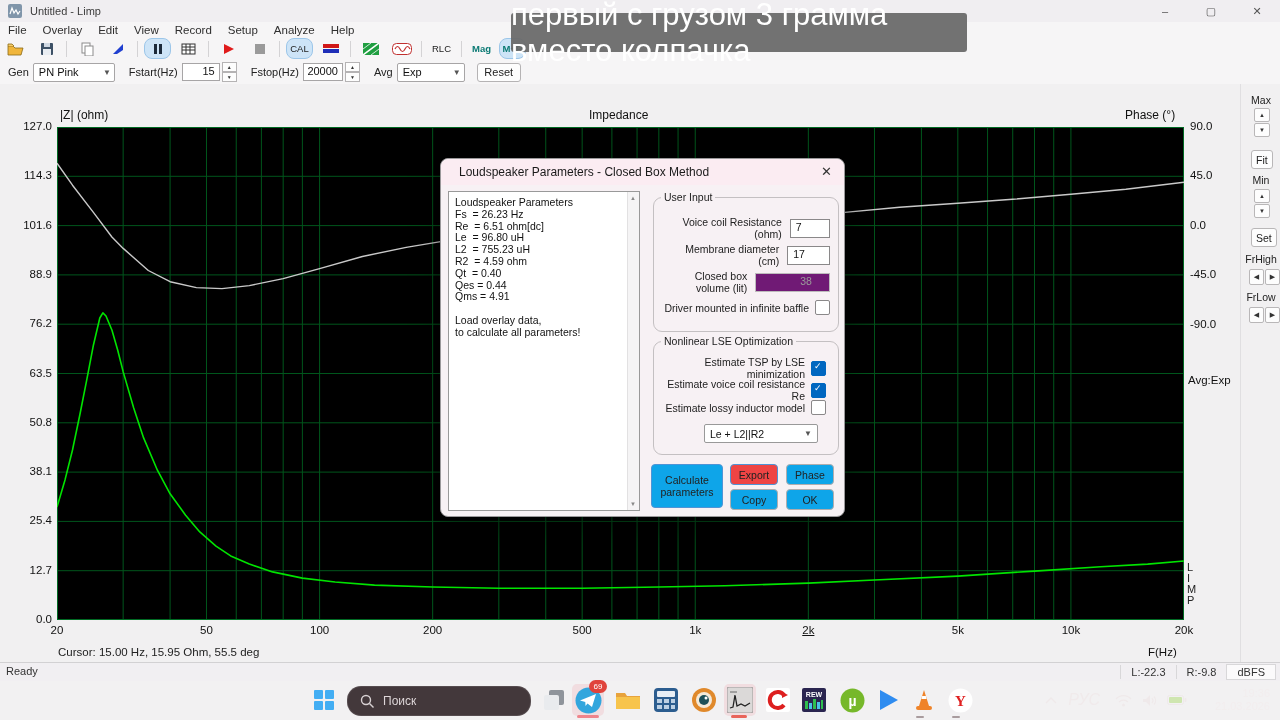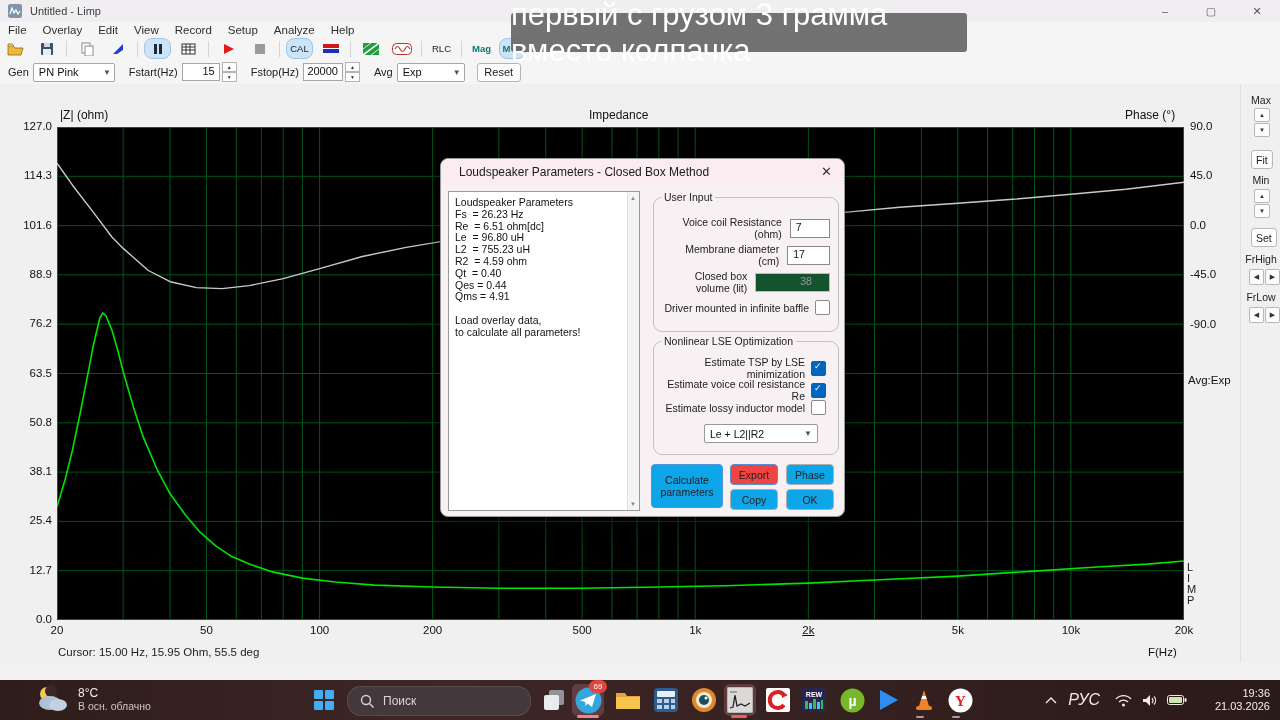--- a/index.html
+++ b/index.html
@@ -80,21 +80,21 @@
   .resultsbox{position:absolute;left:7px;top:32px;width:190px;height:318px;background:#fff;border:1px solid #999;}
   .results{position:absolute;left:6px;top:5px;font-size:10.5px;line-height:11.8px;color:#111;white-space:pre;}
   .rscroll{position:absolute;right:0;top:0;width:11px;height:100%;background:#f5f4f5;border-left:1px solid #e2e1e2;}
   .rscroll .up{position:absolute;top:3px;left:2px;font-size:6px;color:#888;}
   .rscroll .dn{position:absolute;bottom:3px;left:2px;font-size:6px;color:#888;}
   .groupbox{position:absolute;border:1px solid #c4c0c2;border-radius:9px;}
   .glegend{position:absolute;top:-7px;left:7px;background:#f7f1f4;padding:0 3px;font-size:10.5px;color:#222;}
   .drow{position:absolute;display:flex;align-items:center;}
   .dlabel{font-size:10.5px;color:#222;text-align:right;}
   .dinput{width:36px;height:16px;background:#fff;border:1px solid #8a8889;font-size:10.5px;color:#111;padding:1px 0 0 5px;}
-  .dinput.disabled{background:#14532d;color:#9a9a9a;border-color:#bdbbbc;padding-left:44px;}
+  .dinput.disabled{background:#701a75;color:#9a9a9a;border-color:#bdbbbc;padding-left:44px;}
   .cb{width:13px;height:13px;border:1px solid #8a8889;border-radius:2px;background:#fff;margin-left:6px;position:relative;flex:none;}
   .cb.checked{background:#0067c0;border-color:#0067c0;}
   .cb.checked:after{content:"✓";position:absolute;left:2px;top:-1px;color:#fff;font-size:9px;}
   .dcombo{position:absolute;height:17px;background:#fff;border:1px solid #999;border-radius:2px;display:flex;align-items:center;justify-content:space-between;font-size:10.5px;color:#111;padding:0 5px;}
   .dbtn{position:absolute;background:#0ea5e9;border:1px solid #b0adae;border-radius:4px;font-size:10.5px;color:#222;display:flex;align-items:center;justify-content:center;text-align:center;}
   .dbtn.blue{border:1px solid #4f94d6;}
   .dbtn.focus{background:#ef4444;border:1.5px solid #4f94d6;}
 </style>
 </head>
 <body>
@@ -349,35 +349,29 @@
           <div>▶</div>
         </div>
       <span class="rlab" style="top:207px">FrLow</span>
       <div class="harr" style="top:223px">
           <div>◀</div>
           <div>▶</div>
         </div>
     </div>
   </div>
 
-
-  <div class="taskbar">
-    <div class="weather">
-      <svg width="36" height="28">
-        <circle cx="13" cy="9" r="7" fill="#f2c94c"></circle>
-        <circle cx="17" cy="6" r="6" fill="#3a2726"></circle>
-        <ellipse cx="16" cy="18" rx="11" ry="7" fill="#aebfd6"></ellipse>
-        <ellipse cx="24" cy="20" rx="9" ry="6" fill="#c3d0e2"></ellipse>
-      </svg>
-      <div class="wtext">
-        <div class="wtemp">8°C</div>
-        <div class="wdesc">В осн. облачно</div>
-      </div>
-    </div>
-  </div>
+  <div class="statusbar">
+    <span class="ready">Ready</span>
+    <div class="scells">
+      <div class="scell">L:-22.3</div>
+      <div class="scell">R:-9.8</div>
+      <div class="scell white">dBFS</div>
+    </div>
+  </div>
+
   <svg class="winlogo" width="20" height="20">
     <rect x="0" y="0" width="9" height="9" rx="1" fill="#43aef3"></rect>
       <rect x="11" y="0" width="9" height="9" rx="1" fill="#43aef3"></rect>
     <rect x="0" y="11" width="9" height="9" rx="1" fill="#43aef3"></rect>
       <rect x="11" y="11" width="9" height="9" rx="1" fill="#43aef3"></rect>
   </svg>
   <div class="searchpill">
     <svg width="15" height="15" style="margin-left:12px">
       <circle cx="6" cy="6" r="4.5" fill="none" stroke="#d8d1d3" stroke-width="1.4"></circle>
       <line x1="9.5" y1="9.5" x2="13.5" y2="13.5" stroke="#d8d1d3" stroke-width="1.4"></line>

